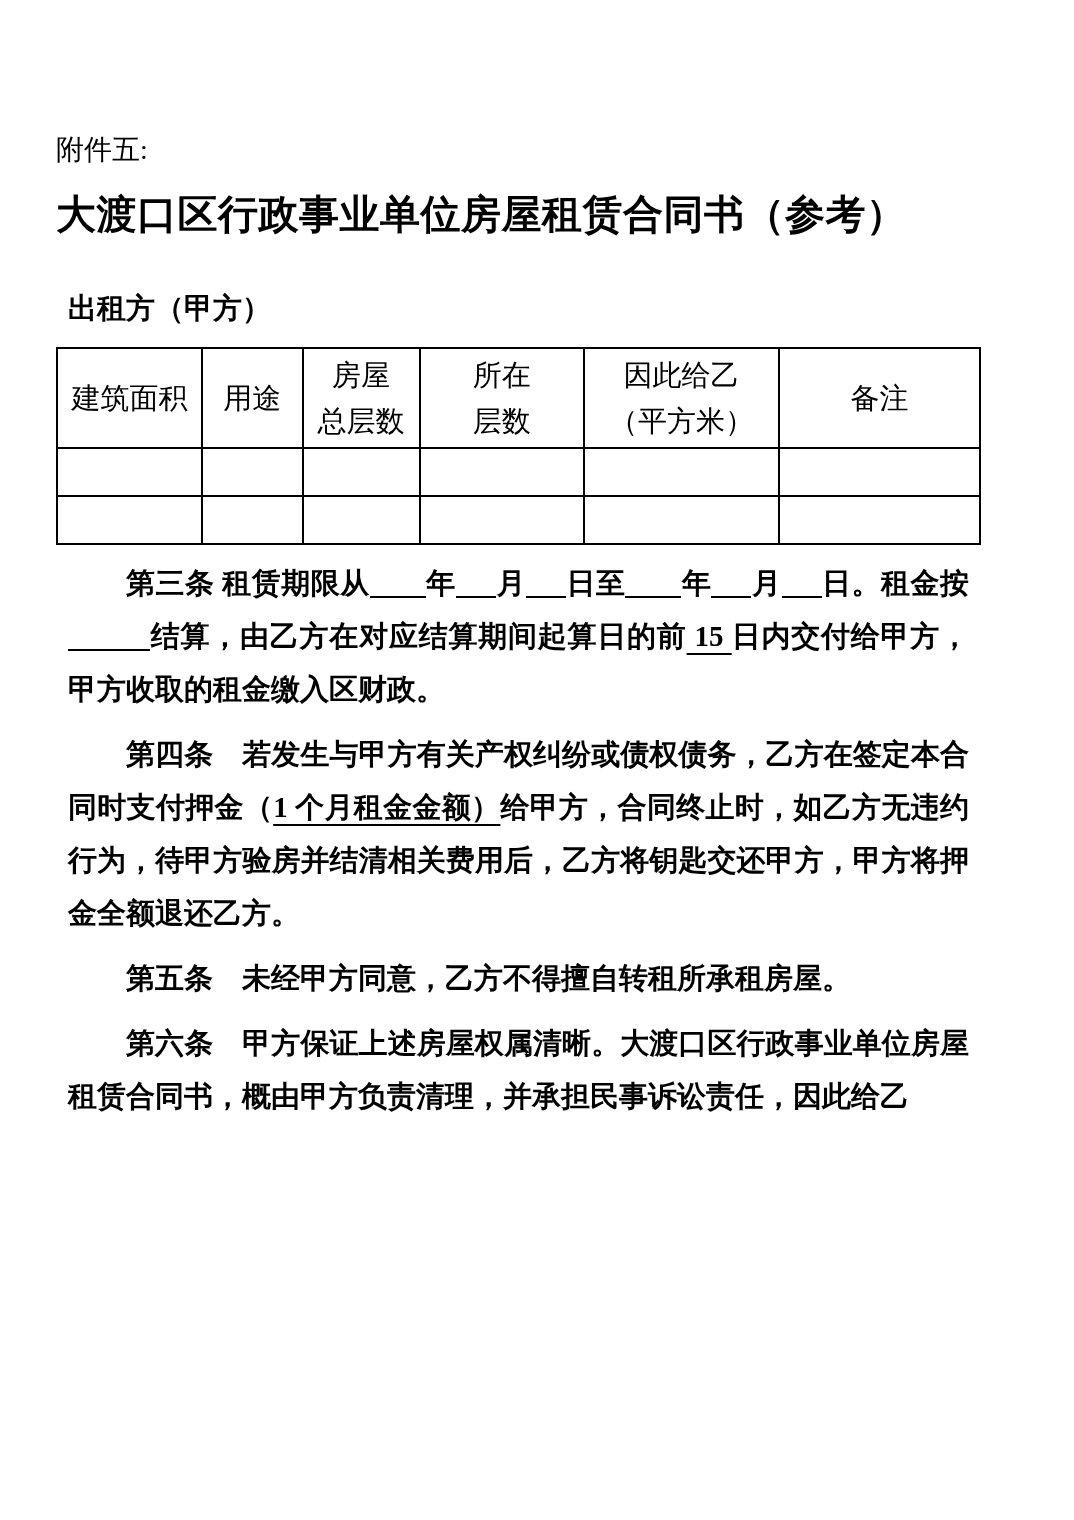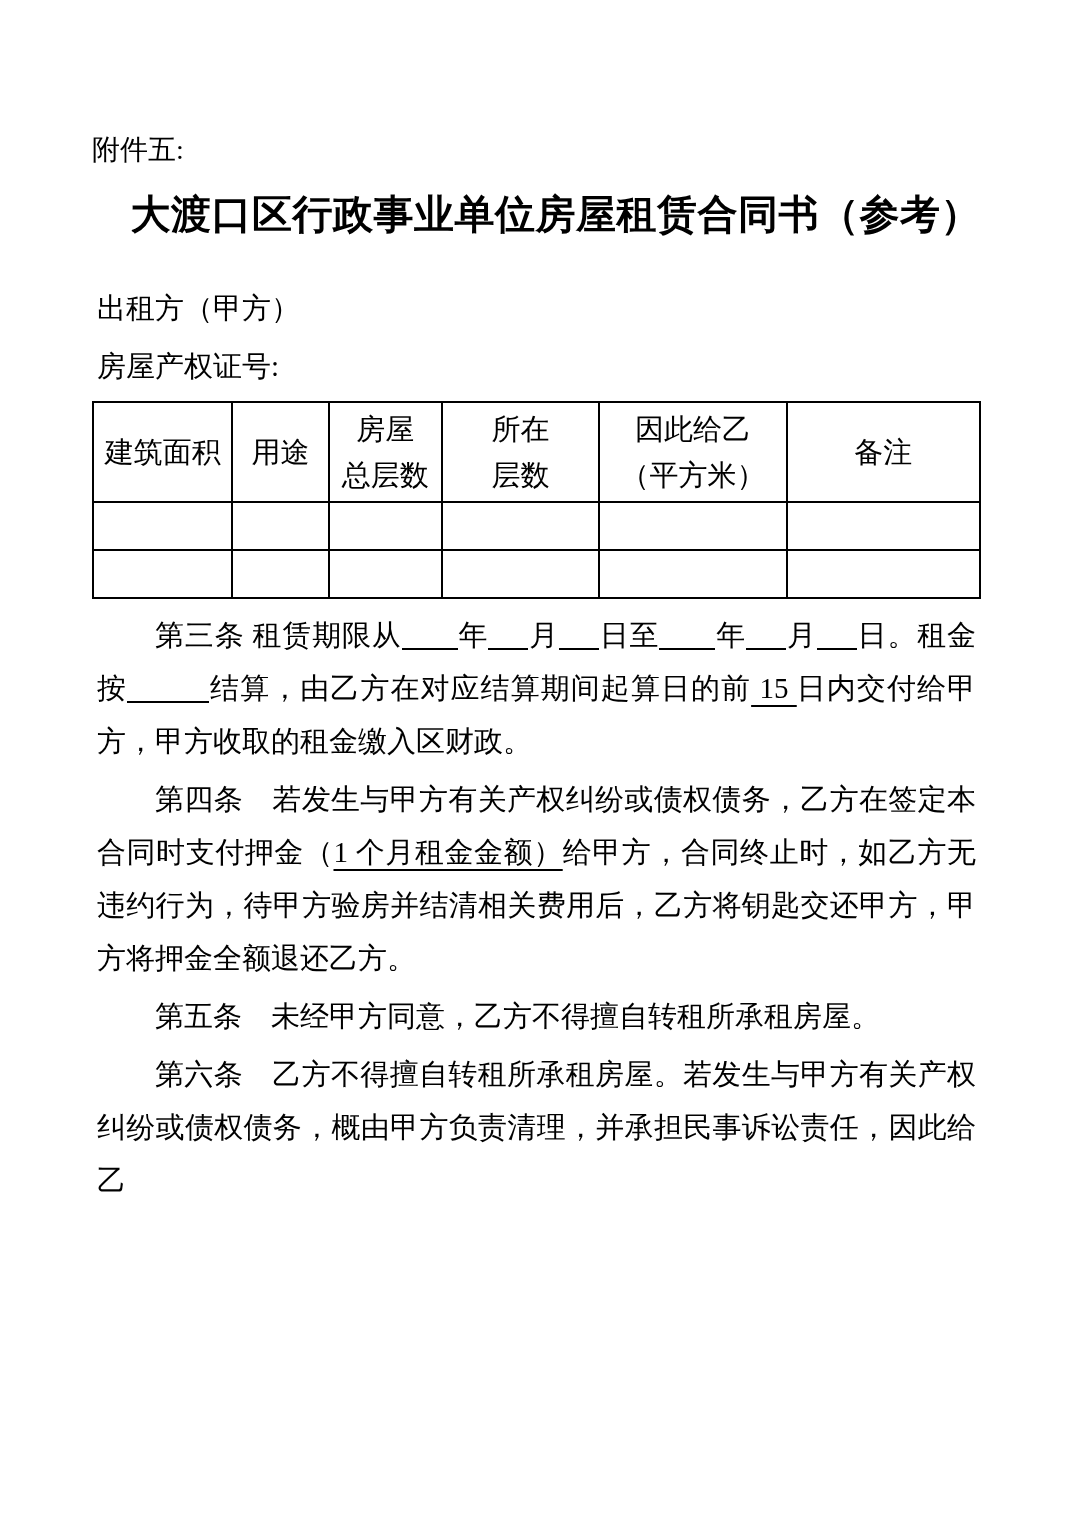--- a/index.html
+++ b/index.html
@@ -2,44 +2,45 @@
 <html lang="zh"><head>
 <meta charset="utf-8">
 <style>
   html,body{margin:0;padding:0;background:#e8e8e8;}
   .page{
     position:relative;
     width:1074px;height:1520px;
     margin:0 auto;
     background:#ffffff;
     box-sizing:border-box;
-    padding:130px 93px 0 92px;
+    padding:130px 93px 0 56px;
     font-family:"Liberation Serif","DejaVu Serif",serif;
     color:#000;
     font-size:29px;
     overflow:hidden;
   }
   .attachment{
     font-size:28px;
     line-height:40px;
     margin:0;
   }
   .title{
     font-size:40px;
     font-weight:bold;
-    text-align:right;
+    text-align:left;
     margin:18px 0 16px 0;
     line-height:54px;
     letter-spacing:0.5px;
     white-space:nowrap;
   }
   .flow p{
-    margin:5px;
+    margin:12px;
     line-height:53px;
     text-align:justify;
+    font-weight:bold;
   }
   .party-block{margin-top:40px;}
   .para{text-indent:2em;}
   .blank{
     display:inline-block;
     border-bottom:2px solid #000;
     height:1em;
     vertical-align:-5px;
   }
   .ul{
@@ -78,21 +79,20 @@
 <div class="page">
 
   <p class="attachment">附件五:</p>
 
   <h1 class="title">大渡口区行政事业单位房屋租赁合同书（参考）</h1>
 
   <div class="flow">
 
     <div class="party-block">
       <p>出租方（甲方）</p>
-      <p>房屋产权证号:</p>
     </div>
 
 
 
     <table class="house">
       <colgroup>
         <col class="col1">
           <col class="col2">
           <col class="col3">
         <col class="col4">
@@ -128,16 +128,16 @@
             <td></td>
             <td></td>
             <td></td>
           </tr>
         </tbody>
     </table>
 
     <p class="para"><span>第三条  租赁期限从</span><span class="blank" style="width: 56px;"></span><span>年</span><span class="blank" style="width: 40px;"></span><span>月</span><span class="blank" style="width: 40px;"></span><span>日至</span><span class="blank" style="width: 56px;"></span><span>年</span><span class="blank" style="width: 40px;"></span><span>月</span><span class="blank" style="width: 40px;"></span><span>日。租金按</span><span class="blank" style="width: 82px;"></span><span>结算，由乙方在对应结算期间起算日的前</span><span class="ul"> 15 </span><span>日内交付给甲方，甲方收取的租金缴入区财政。</span></p>
     <p class="para"><span>第四条　若发生与甲方有关产权纠纷或债权债务，乙方在签定本合同时支付押金（</span><span class="ul">1 个月租金金额）</span><span>给甲方，合同终止时，如乙方无违约行为，待甲方验房并结清相关费用后，乙方将钥匙交还甲方，甲方将押金全额退还乙方。</span></p>
     <p class="para"><span>第五条　未经甲方同意，乙方不得擅自转租所承租房屋。</span></p>
-    <p class="para"><span>第六条　乙方不得擅自转租所承租房屋。若发生与甲方有关产权纠纷或债权债务，概由甲方负责清理，并承担民事诉讼责任，因此给乙</span></p>
+    <p class="para"><span>第六条　甲方保证上述房屋权属清晰。大渡口区行政事业单位房屋租赁合同书，概由甲方负责清理，并承担民事诉讼责任，因此给乙</span></p>
 
   </div>
 </div>
 
 </body></html>

